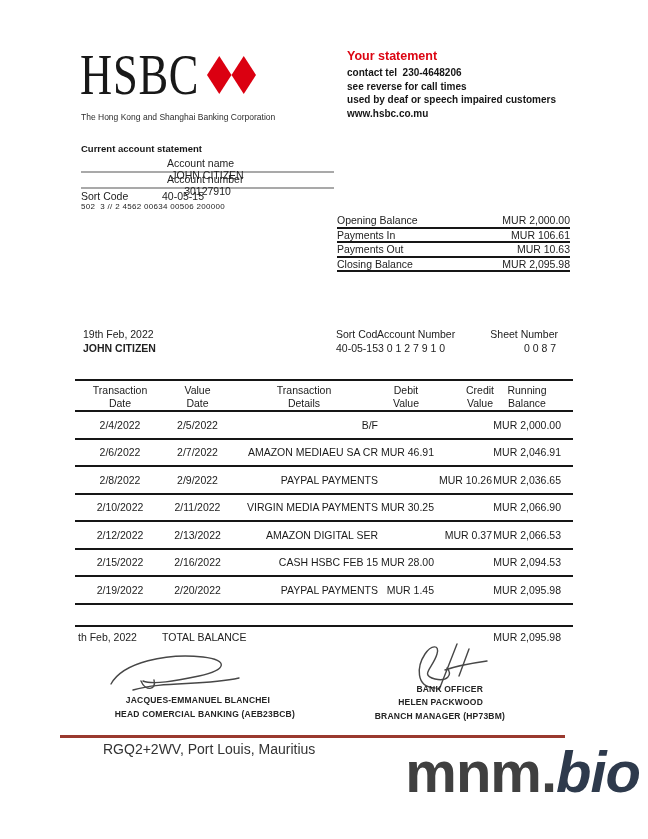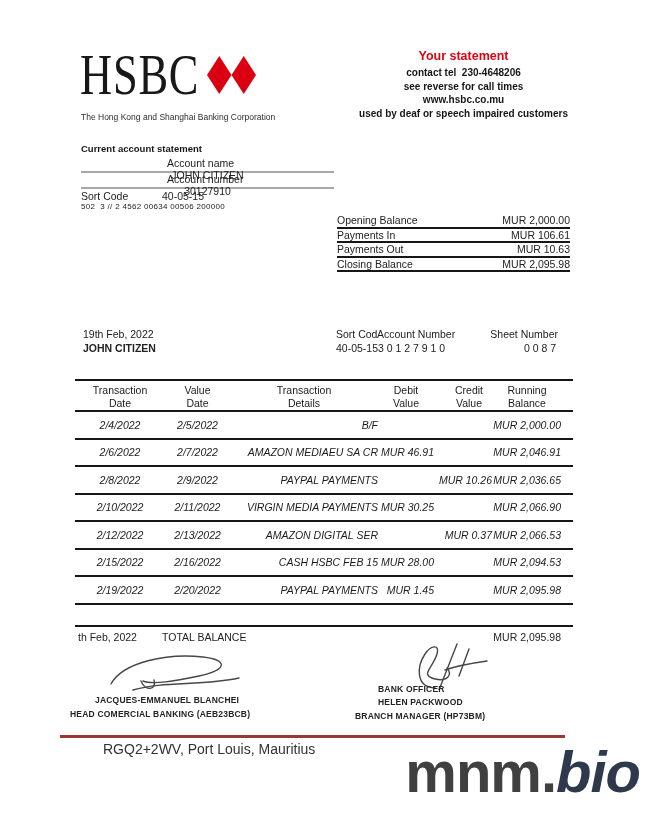--- a/index.html
+++ b/index.html
@@ -5,21 +5,21 @@
   html,body{margin:0;padding:0;background:#fff;}
   .page{position:relative;width:648px;height:839px;background:#ffffff;overflow:hidden;
         font-family:"Liberation Sans",sans-serif;color:#222;}
   .abs{position:absolute;}
 
   
   .wordmark{left:80px;top:46px;font-family:"Liberation Serif",serif;font-size:57px;line-height:1;
             color:#181818;transform:scaleX(.78);transform-origin:0 0;letter-spacing:1px;}
   .hexagon{left:207px;top:56px;width:49px;height:38px;}
   .tagline{left:81px;top:112px;font-size:8.5px;color:#2d2d2d;}
-  .hdr-right{right:80px;top:49px;text-align:center;}
+  .hdr-right{right:92px;top:49px;text-align:left;}
   .yst{color:#dc0512;font-weight:bold;font-size:12.5px;margin-bottom:3px;}
   .hline{font-weight:bold;font-size:10px;line-height:13.5px;color:#161616;white-space:pre;}
 
   
   .acct{left:81px;top:143px;width:253px;}
   .cas-title{font-size:9.5px;font-weight:bold;margin-bottom:3px;color:#161616;}
   .acct-row{display:flex;align-items:center;height:14px;font-size:10.5px;}
   .acct-row.rule{border-bottom:2px solid #a9a9a9;flex-direction:column;}
   .acct-lbl{width:81px;}
   .micr{left:81px;top:202px;font-size:8px;white-space:pre;letter-spacing:.3px;color:#242424;}
@@ -38,36 +38,36 @@
   .m-scval{left:336px;top:342px;font-size:10.5px;white-space:pre;}
   .m-anval{left:378px;top:342px;font-size:10.5px;white-space:pre;}
   .m-shlbl{left:478px;top:328px;width:80px;text-align:right;font-size:10.5px;}
   .m-shval{left:478px;top:342px;width:78px;text-align:right;font-size:10.5px;white-space:pre;}
 
   
   .txn{left:75px;top:379px;width:498px;border-top:2.5px solid #161616;}
   .txn-head{position:relative;height:29px;border-bottom:2.5px solid #161616;}
   .hc{position:absolute;top:3px;text-align:center;font-size:10.5px;line-height:13px;color:#1b1b1b;}
   .h1{left:0;width:90px;} .h2{left:90px;width:65px;} .h3{left:155px;width:148px;}
-  .h4{left:303px;width:56px;} .h5{left:365px;width:58px;text-align:center;} .h6{left:417px;width:70px;}
-  .t-row{position:relative;height:25.5px;border-bottom:2px solid #161616;font-style:italic;}
+  .h4{left:303px;width:56px;} .h5{left:376px;width:58px;text-align:center;} .h6{left:417px;width:70px;}
+  .t-row{position:relative;height:25.5px;border-bottom:2px solid #161616;}
   .cell{position:absolute;top:50%;transform:translateY(-50%);font-size:10.5px;white-space:nowrap;color:#1b1b1b;}
   .c1{left:0;width:90px;text-align:center;}
   .c2{left:90px;width:65px;text-align:center;}
   .c3{right:195px;} .c4{right:139px;} .c5{right:81px;} .c6{right:12px;}
   .t-total{position:relative;margin-top:20px;height:20px;border-top:2.5px solid #161616;text-decoration:underline;}
   .tot-date{position:absolute;left:3px;top:4px;font-size:10.5px;}
   .tot-label{position:absolute;left:87px;top:4px;font-size:10.5px;text-align:right;}
   .tot-value{position:absolute;right:12px;top:4px;font-size:10.5px;}
 
   
   .sig{stroke:#474747;stroke-width:1.4;fill:none;stroke-linecap:round;}
   .sig-left{left:105px;top:650px;width:155px;height:48px;}
   .sig-right{left:395px;top:642px;width:95px;height:48px;}
-  .sg-txt{text-align:left;font-size:8.5px;font-weight:bold;color:#242424;letter-spacing:.2px;}
+  .sg-txt{text-align:right;font-size:8.5px;font-weight:bold;color:#242424;letter-spacing:.2px;}
   .sl-name{left:95px;width:175px;top:695px;}
   .sl-role{left:70px;width:225px;top:709px;}
   .sr-title{left:378px;width:105px;top:684px;}
   .sr-name{left:378px;width:105px;top:697px;}
   .sr-role{left:355px;width:150px;top:711px;}
 
   
   .foot-line{left:60px;top:735px;width:505px;height:3px;background:#9a392f;}
   .address{left:62px;top:741px;font-size:14px;font-weight:normal;color:#333;padding-left:41px;}
   .watermark{right:8px;top:743px;font-size:58px;font-weight:bold;line-height:1;letter-spacing:-1px;white-space:nowrap;}
@@ -83,22 +83,22 @@
     <polygon points="0,38 25,0 75,0 100,38 75,76 25,76" fill="#db0011"></polygon>
     <polygon points="25,0 75,0 50,38" fill="#ffffff"></polygon>
     <polygon points="25,76 75,76 50,38" fill="#ffffff"></polygon>
   </svg>
   <div class="abs tagline">The Hong Kong and Shanghai Banking Corporation</div>
 
   <div class="abs hdr-right">
     <div class="yst">Your statement</div>
     <div class="hline">contact tel  230-4648206</div>
     <div class="hline">see reverse for call times</div>
+    <div class="hline">used by deaf or speech impaired customers</div>
     <div class="hline">www.hsbc.co.mu</div>
-    <div class="hline">used by deaf or speech impaired customers</div>
   </div>
 
   <div class="abs acct">
     <div class="cas-title">Current account statement</div>
     <div class="acct-row rule">
       <span class="acct-lbl">Account name</span>
       <span>JOHN CITIZEN</span>
     </div>
     <div class="acct-row rule">
       <span class="acct-lbl">Account number</span>

